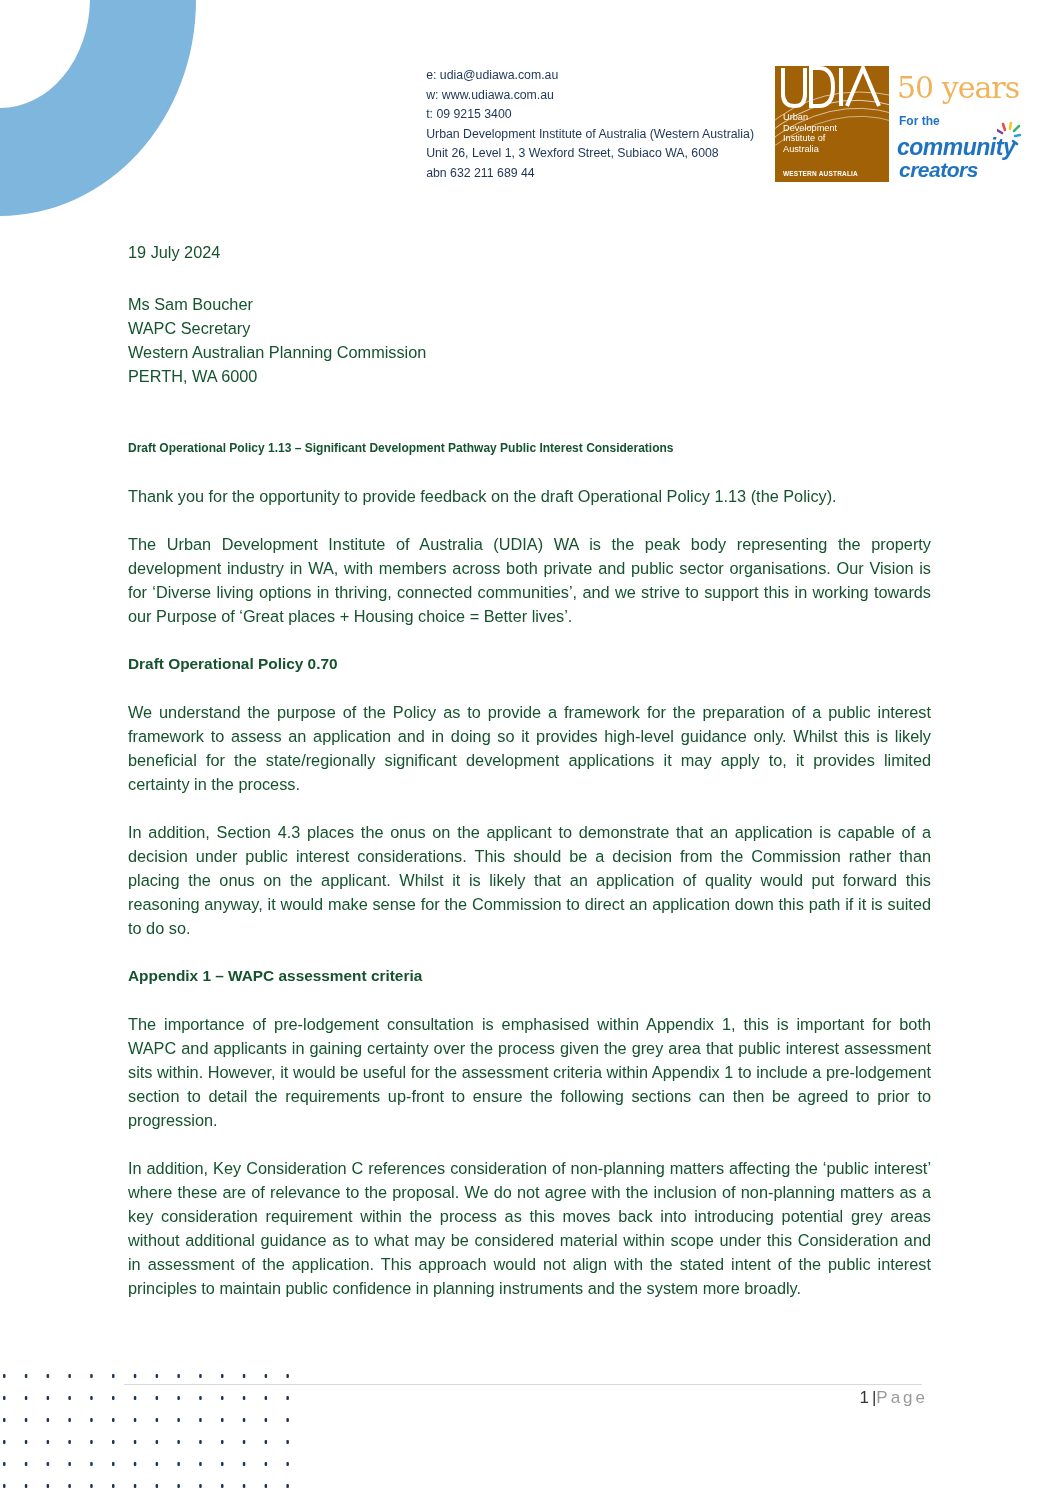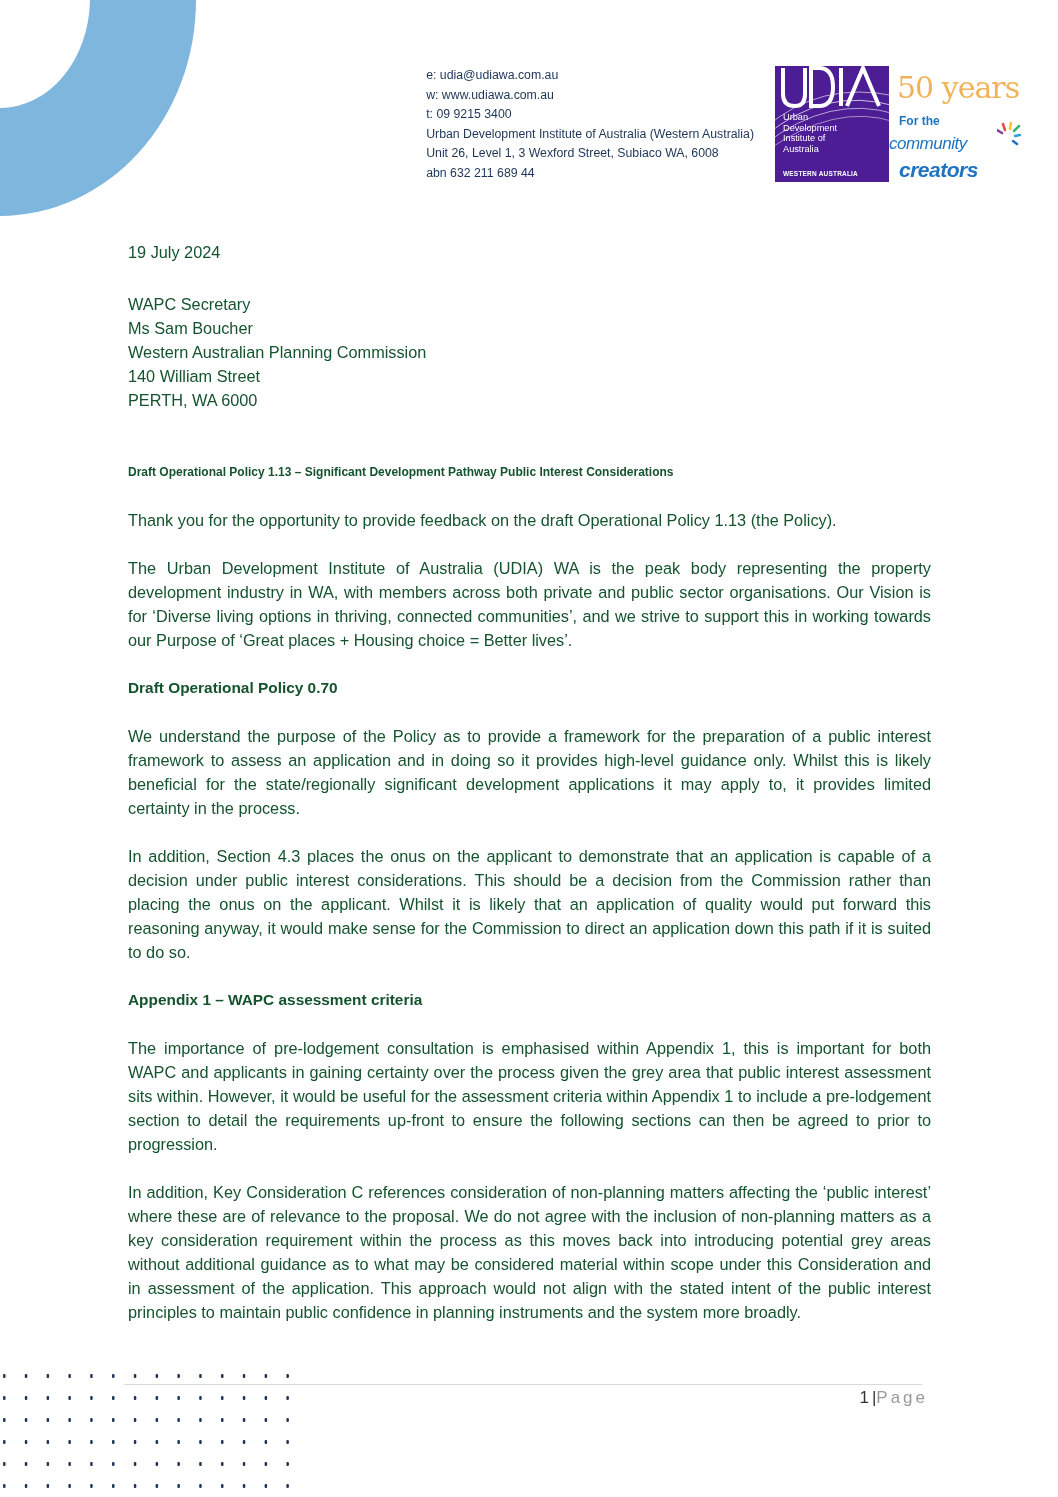--- a/index.html
+++ b/index.html
@@ -9,27 +9,27 @@
   
   .deco-arc { position: absolute; left: 0; top: 0; width: 220px; height: 230px; }
 
   
   .contact { position: absolute; right: 304px; top: 66px; text-align: left;
              color: #1d3557; font-size: 12.3px; line-height: 19.6px; }
   .contact div { white-space: nowrap; }
 
   
   .logo { position: absolute; left: 775px; top: 66px; width: 245px; height: 118px; }
-  .logo-box { position: absolute; left: 0; top: 0; width: 114px; height: 116px; background: #4c1d95; overflow: hidden; }
+  .logo-box { position: absolute; left: 0; top: 0; width: 114px; height: 116px; background: #a16207; overflow: hidden; }
   .logo-box svg { position: absolute; left: 0; top: 0; }
   .logo-small { position: absolute; left: 8px; top: 46px; color: #ffffff; font-size: 9.2px; line-height: 10.6px; }
   .logo-wa { position: absolute; left: 8px; bottom: 5px; color: #ffffff; font-size: 6.5px; font-weight: bold; letter-spacing: 0.2px; }
   .logo-50 { position: absolute; left: 122px; top: 4px; color: #f0b35a; font-size: 30px; font-family: "DejaVu Serif", serif; letter-spacing: -1px; }
   .logo-for { position: absolute; left: 124px; top: 48px; color: #1f73c1; font-size: 12px; font-weight: bold; }
-  .logo-comm { position: absolute; left: 114px; top: 68px; color: #1f73c1; font-size: 17px; font-weight: normal; font-style: italic; letter-spacing: -0.5px; }
+  .logo-comm { position: absolute; left: 122px; top: 68px; color: #1f73c1; font-size: 23px; font-weight: bold; font-style: italic; letter-spacing: -0.5px; }
   .logo-creat { position: absolute; left: 124px; top: 92px; color: #1f73c1; font-size: 21px; font-weight: bold; font-style: italic; letter-spacing: -0.5px; }
   .logo-spark { position: absolute; left: 222px; top: 56px; }
 
   
   .content { position: absolute; left: 128px; top: 240px; width: 803px;
              font-size: 16.3px; line-height: 24px; color: #14532d; }
   .content p { margin: 0; text-align: justify; }
   .date { margin-bottom: 28px !important; }
   .addr p { text-align: left; }
   .heading { font-weight: bold; font-size: 12px; margin-top: 48px !important; }
@@ -94,24 +94,23 @@
     <line x1="0" y1="8" x2="5" y2="11" stroke="#7b3fa0" stroke-width="2.5" stroke-linecap="round"></line>
     <line x1="23" y1="13" x2="18" y2="14" stroke="#2b9fd8" stroke-width="2.5" stroke-linecap="round"></line>
     <line x1="20" y1="22" x2="16" y2="19" stroke="#1f73c1" stroke-width="2.5" stroke-linecap="round"></line>
   </svg>
 </div>
 
 <div class="content">
   <p class="date">19 July 2024</p>
 
   <div class="addr">
+    <p>Ms Sam Boucher</p>
     <p>WAPC Secretary</p>
-    <p>Ms Sam Boucher</p>
     <p>Western Australian Planning Commission</p>
-    <p>140 William Street</p>
     <p>PERTH, WA 6000</p>
   </div>
 
   <p class="heading">Draft Operational Policy 1.13 – Significant Development Pathway Public Interest Considerations</p>
 
   <p class="gap">Thank you for the opportunity to provide feedback on the draft Operational Policy 1.13 (the Policy).</p>
   <p class="gap">The Urban Development Institute of Australia (UDIA) WA is the peak body representing the property development industry in WA, with members across both private and public sector organisations. Our Vision is for ‘Diverse living options in thriving, connected communities’, and we strive to support this in working towards our Purpose of ‘Great places + Housing choice = Better lives’.</p>
 
   <p class="gap sec-heading">Draft Operational Policy 0.70</p>
   <p class="gap">We understand the purpose of the Policy as to provide a framework for the preparation of a public interest framework to assess an application and in doing so it provides high-level guidance only. Whilst this is likely beneficial for the state/regionally significant development applications it may apply to, it provides limited certainty in the process.</p>

